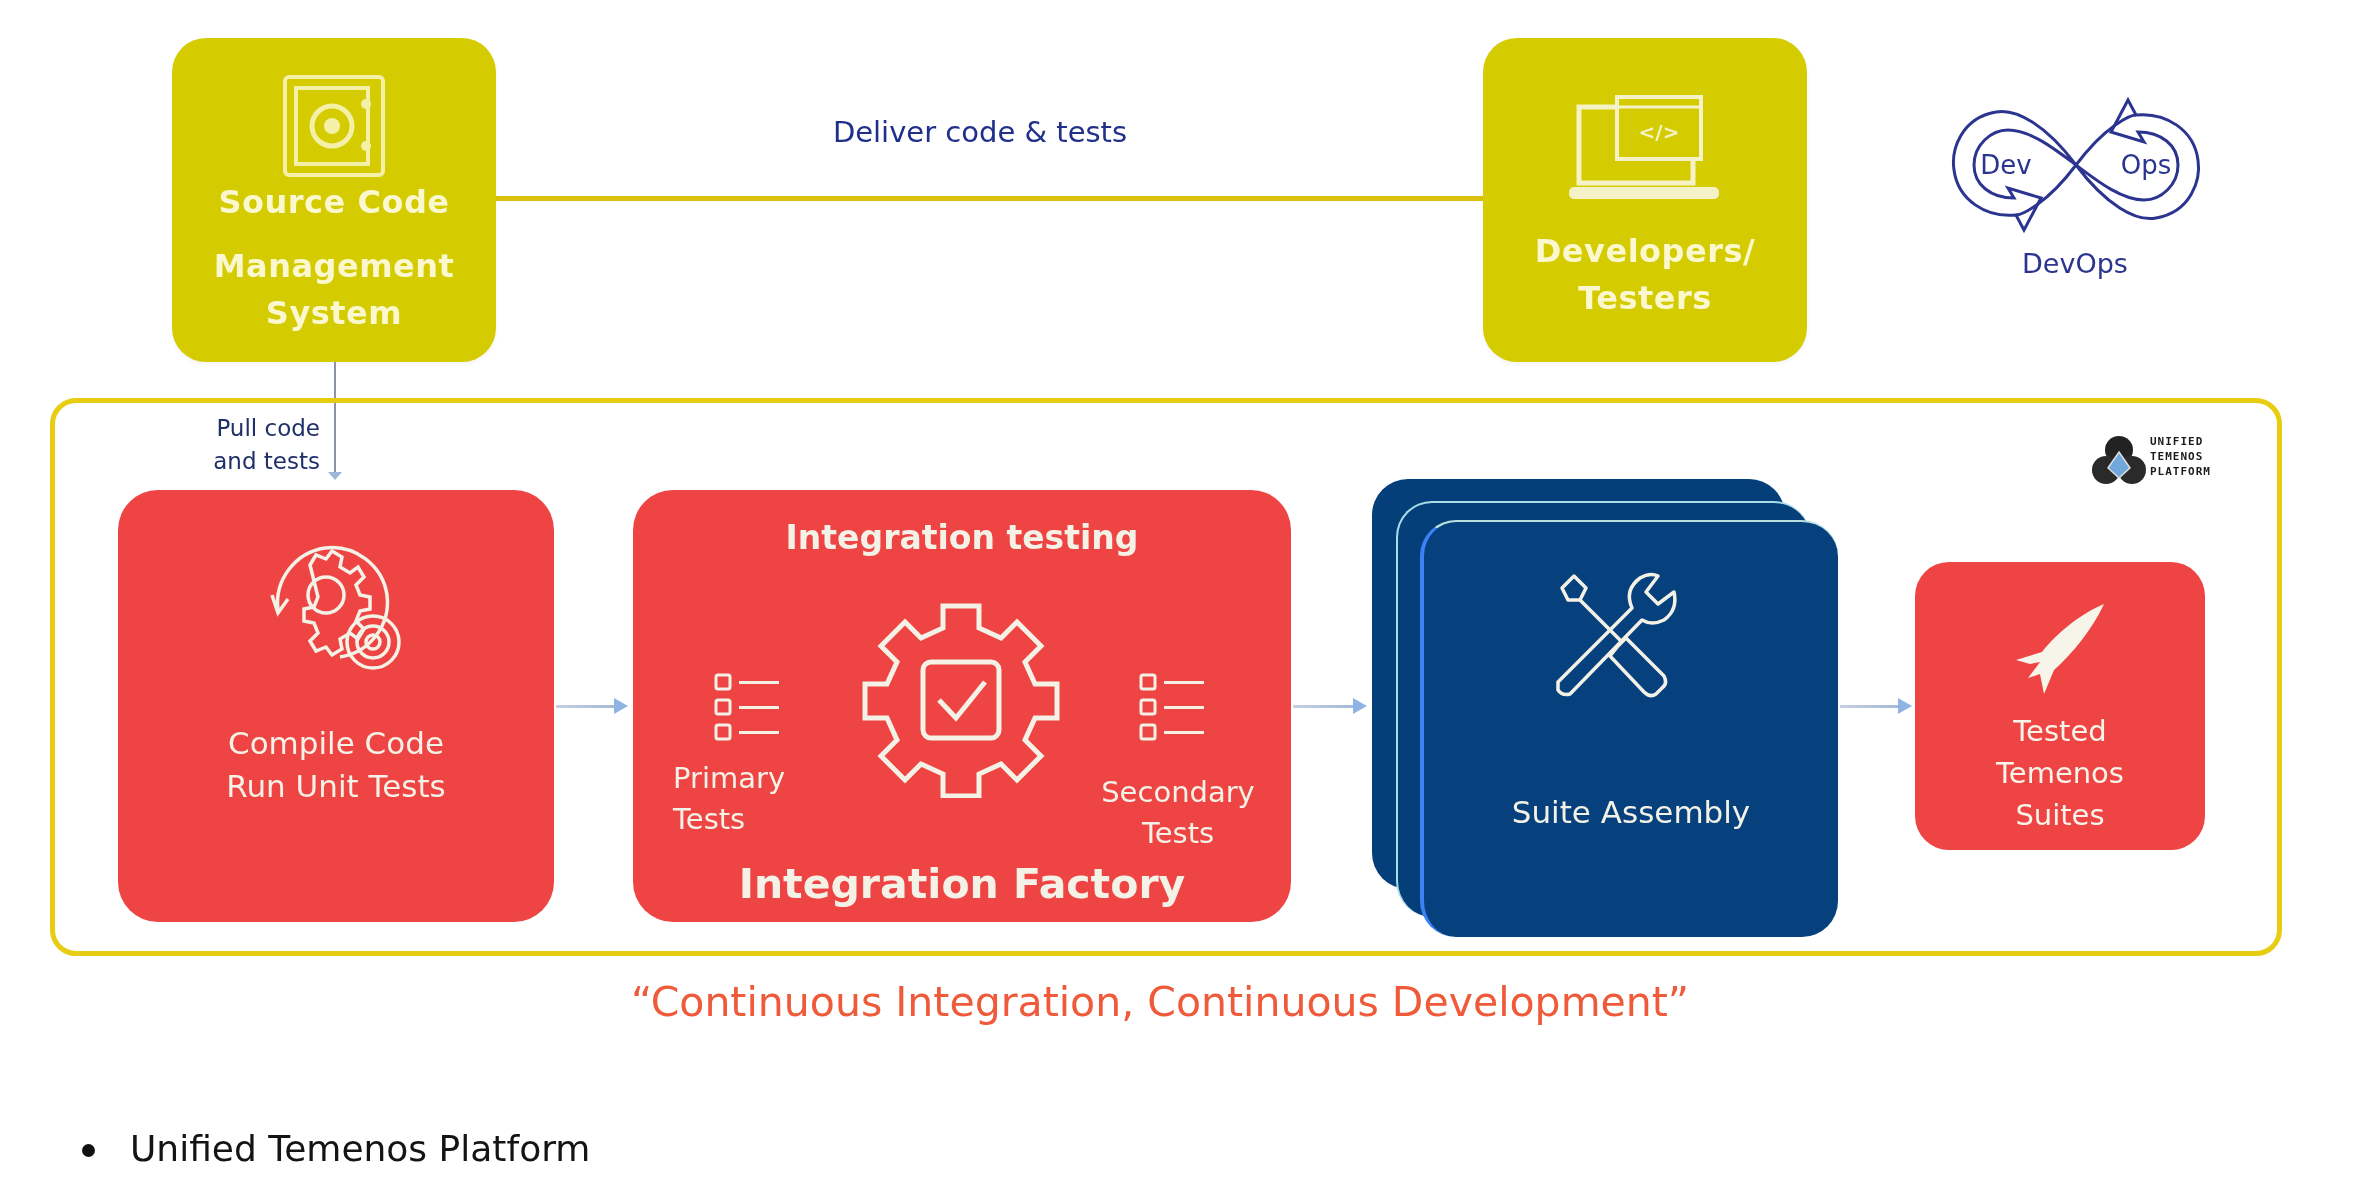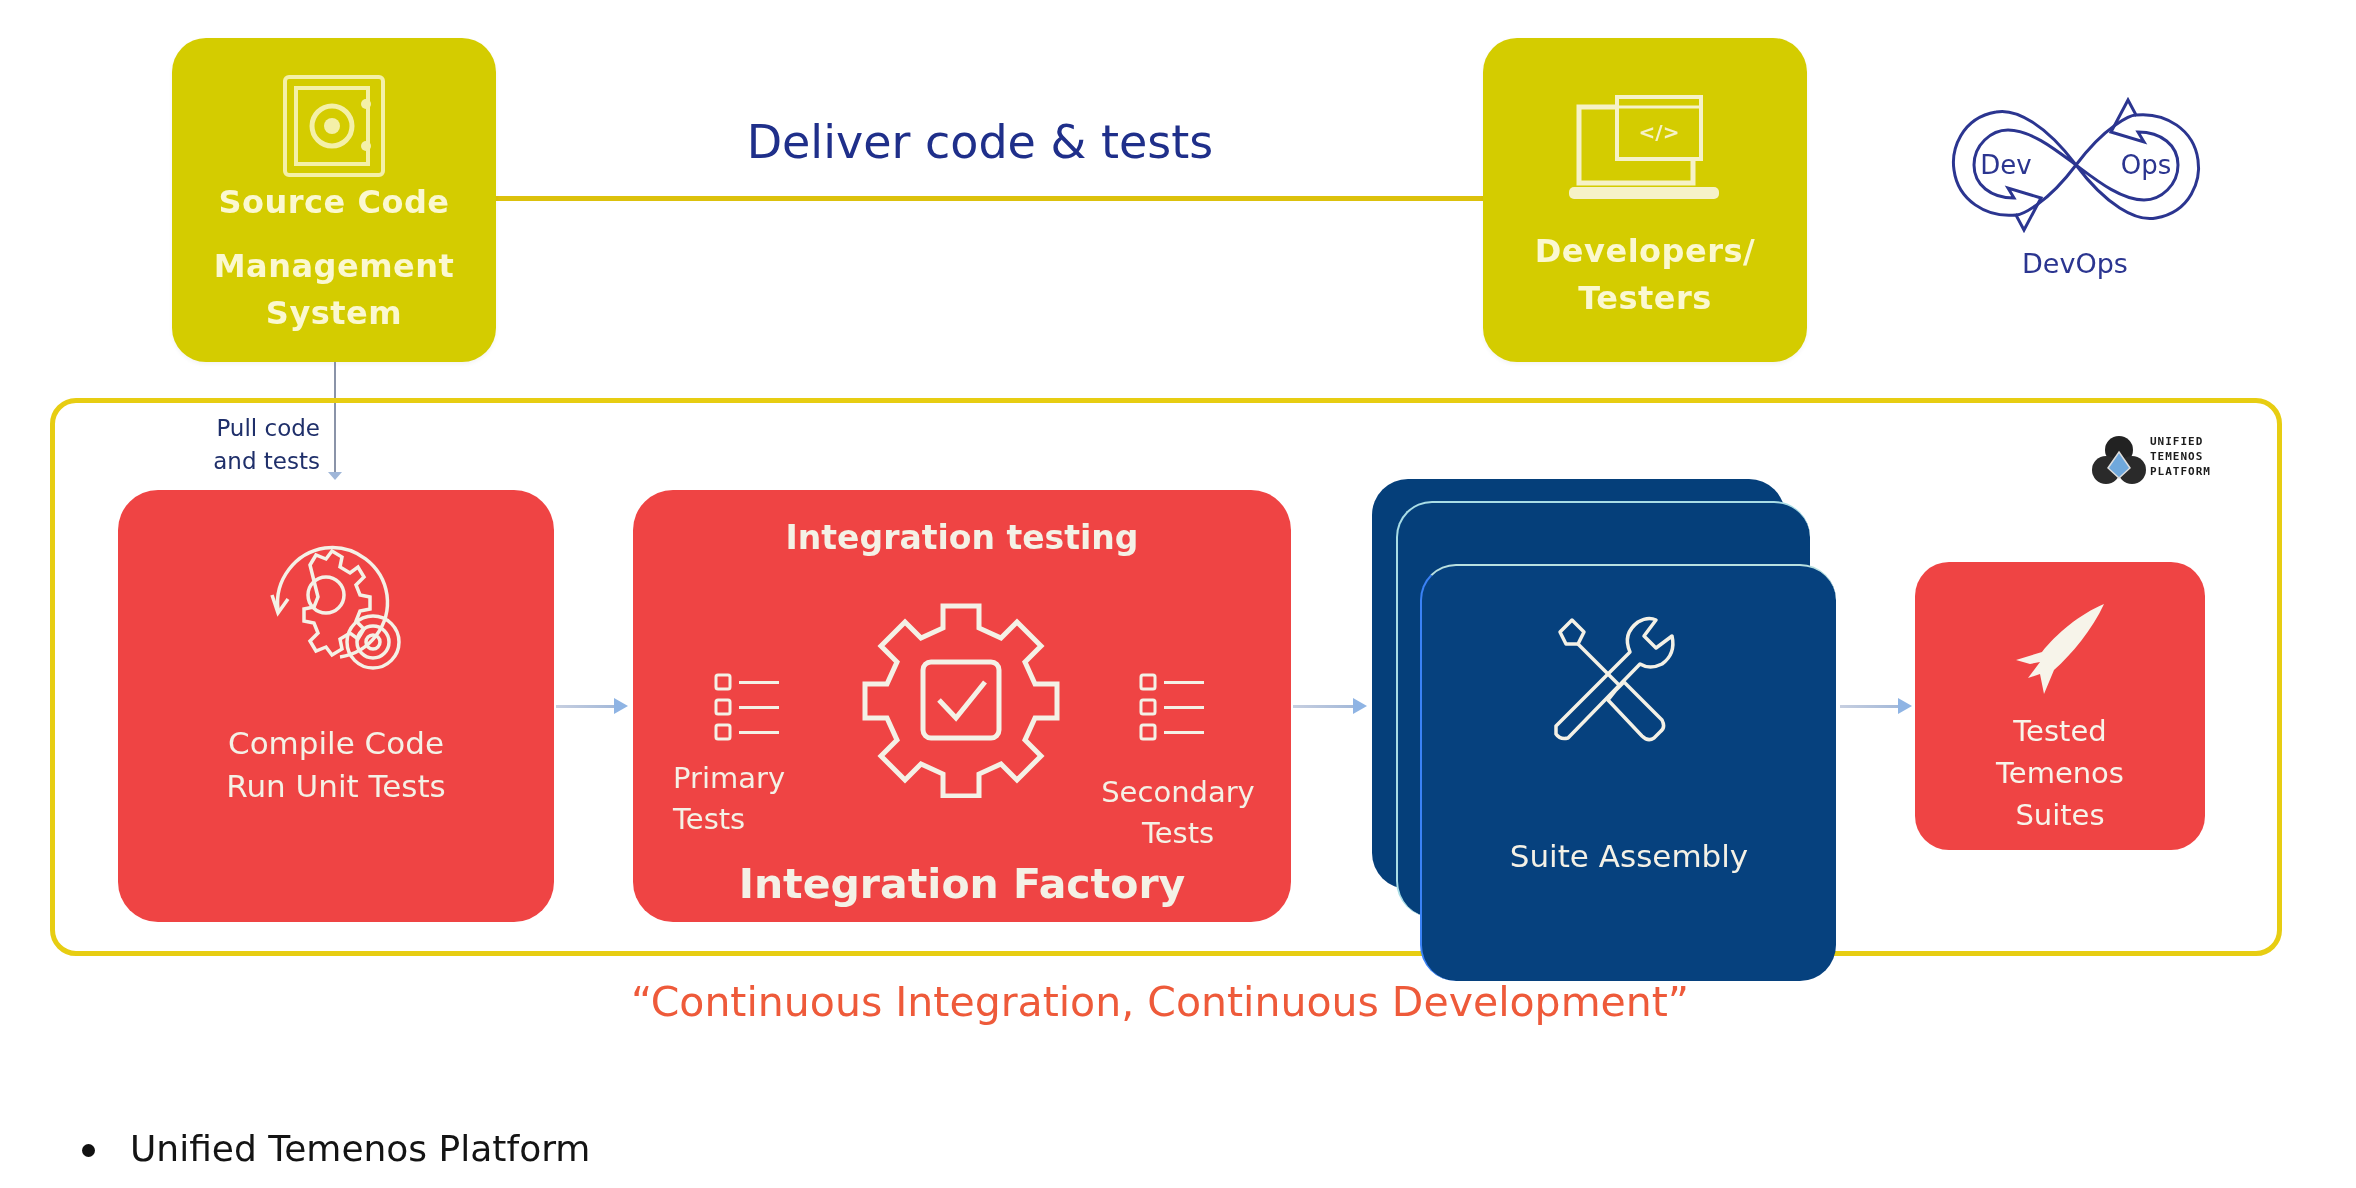--- a/index.html
+++ b/index.html
@@ -10,21 +10,21 @@
   .bbox { background:#ef4444; border-radius:40px; color:#f4f1e6; text-align:center; }
   .bbox .t { position:absolute; left:0; right:0; }
   .frame { border:5px solid #e7cd12; border-radius:26px; }
   .arrow { height:3px; background:linear-gradient(90deg,#c7cfe0,#9fb6d8); }
   .arrow::after { content:""; position:absolute; right:-6px; top:-7px; border-left:14px solid #8fb4e4; border-top:8px solid transparent; border-bottom:8px solid transparent; }
 </style>
 </head>
 <body>
 
 <div class="abs" style="left:490px; top:196px; width:1000px; height:5px; background:#dcc10c;"></div>
-<div class="abs" style="left:640px; top:115px; width:680px; text-align:center; font-size:46px; color:#1f2f8a;">Deliver code &amp; tests</div>
+<div class="abs" style="left:640px; top:115px; width:680px; text-align:center; font-size:29px; color:#1f2f8a;">Deliver code &amp; tests</div>
 
 <div class="abs ybox" style="left:172px; top:38px; width:324px; height:324px;">
   <svg class="abs" style="left:110px; top:36px;" width="104" height="104" viewBox="0 0 104 104">
     <rect x="3" y="3" width="98" height="98" rx="4" fill="none" stroke="#f4f0a8" stroke-width="4"></rect>
     <path d="M14 14 H86 V90 H14 Z" fill="none" stroke="#f4f0a8" stroke-width="4"></path>
     <circle cx="50" cy="52" r="20" fill="none" stroke="#f4f0a8" stroke-width="5"></circle>
     <circle cx="50" cy="52" r="8" fill="#f4f0a8"></circle>
     <circle cx="84" cy="30" r="5" fill="#f4f0a8"></circle>
     <circle cx="84" cy="72" r="5" fill="#f4f0a8"></circle>
   </svg>
@@ -140,21 +140,21 @@
     <div>Secondary</div>
     <div>Tests</div>
   </div>
   <div class="t" style="top:370px; font-size:41px; font-weight:bold;">Integration Factory</div>
 </div>
 
 <div class="abs arrow" style="left:1293px; top:705px; width:68px;"></div>
 
 <div class="abs" style="left:1372px; top:479px; width:413px; height:410px; background:#053f7a; border-radius:36px;"></div>
 <div class="abs" style="left:1396px; top:501px; width:412px; height:414px; background:#053f7a; border-radius:36px; border-top:2px solid #a9dde6; border-left:2px solid #a9dde6;"></div>
-<div class="abs bbox" style="left:1420px; top:520px; width:414px; height:415px; border-radius:36px; border-top:2px solid #b9e0e0; border-left:2px solid #3b82f6; background:#06417e;margin-top:44px;">
+<div class="abs bbox" style="left:1420px; top:520px; width:414px; height:415px; border-radius:36px; border-top:2px solid #b9e0e0; border-left:4px solid #3b82f6; background:#06417e;">
   <svg class="abs" style="left:130px; top:48px;" width="130" height="130" viewBox="0 0 130 130">
     <g fill="none" stroke="#f4f1e6" stroke-width="3.5" stroke-linejoin="round">
       <path d="M8 18 L20 6 L32 18 L26 30 L14 30 Z"></path>
       <path d="M26 30 L68 72"></path>
       <path d="M64 76 L72 68 L110 106 Q114 114 108 118 L102 124 Q96 128 90 122 L56 86 Z"></path>
       <path d="M4 112 L78 38 Q70 20 86 8 Q96 2 104 6 L92 22 L104 34 L120 22 Q124 40 110 50 Q98 56 88 50 L16 124 Q8 126 4 120 Z"></path>
     </g>
   </svg>
   <div class="t" style="top:272px; font-size:31px;">Suite Assembly</div>
 </div>

